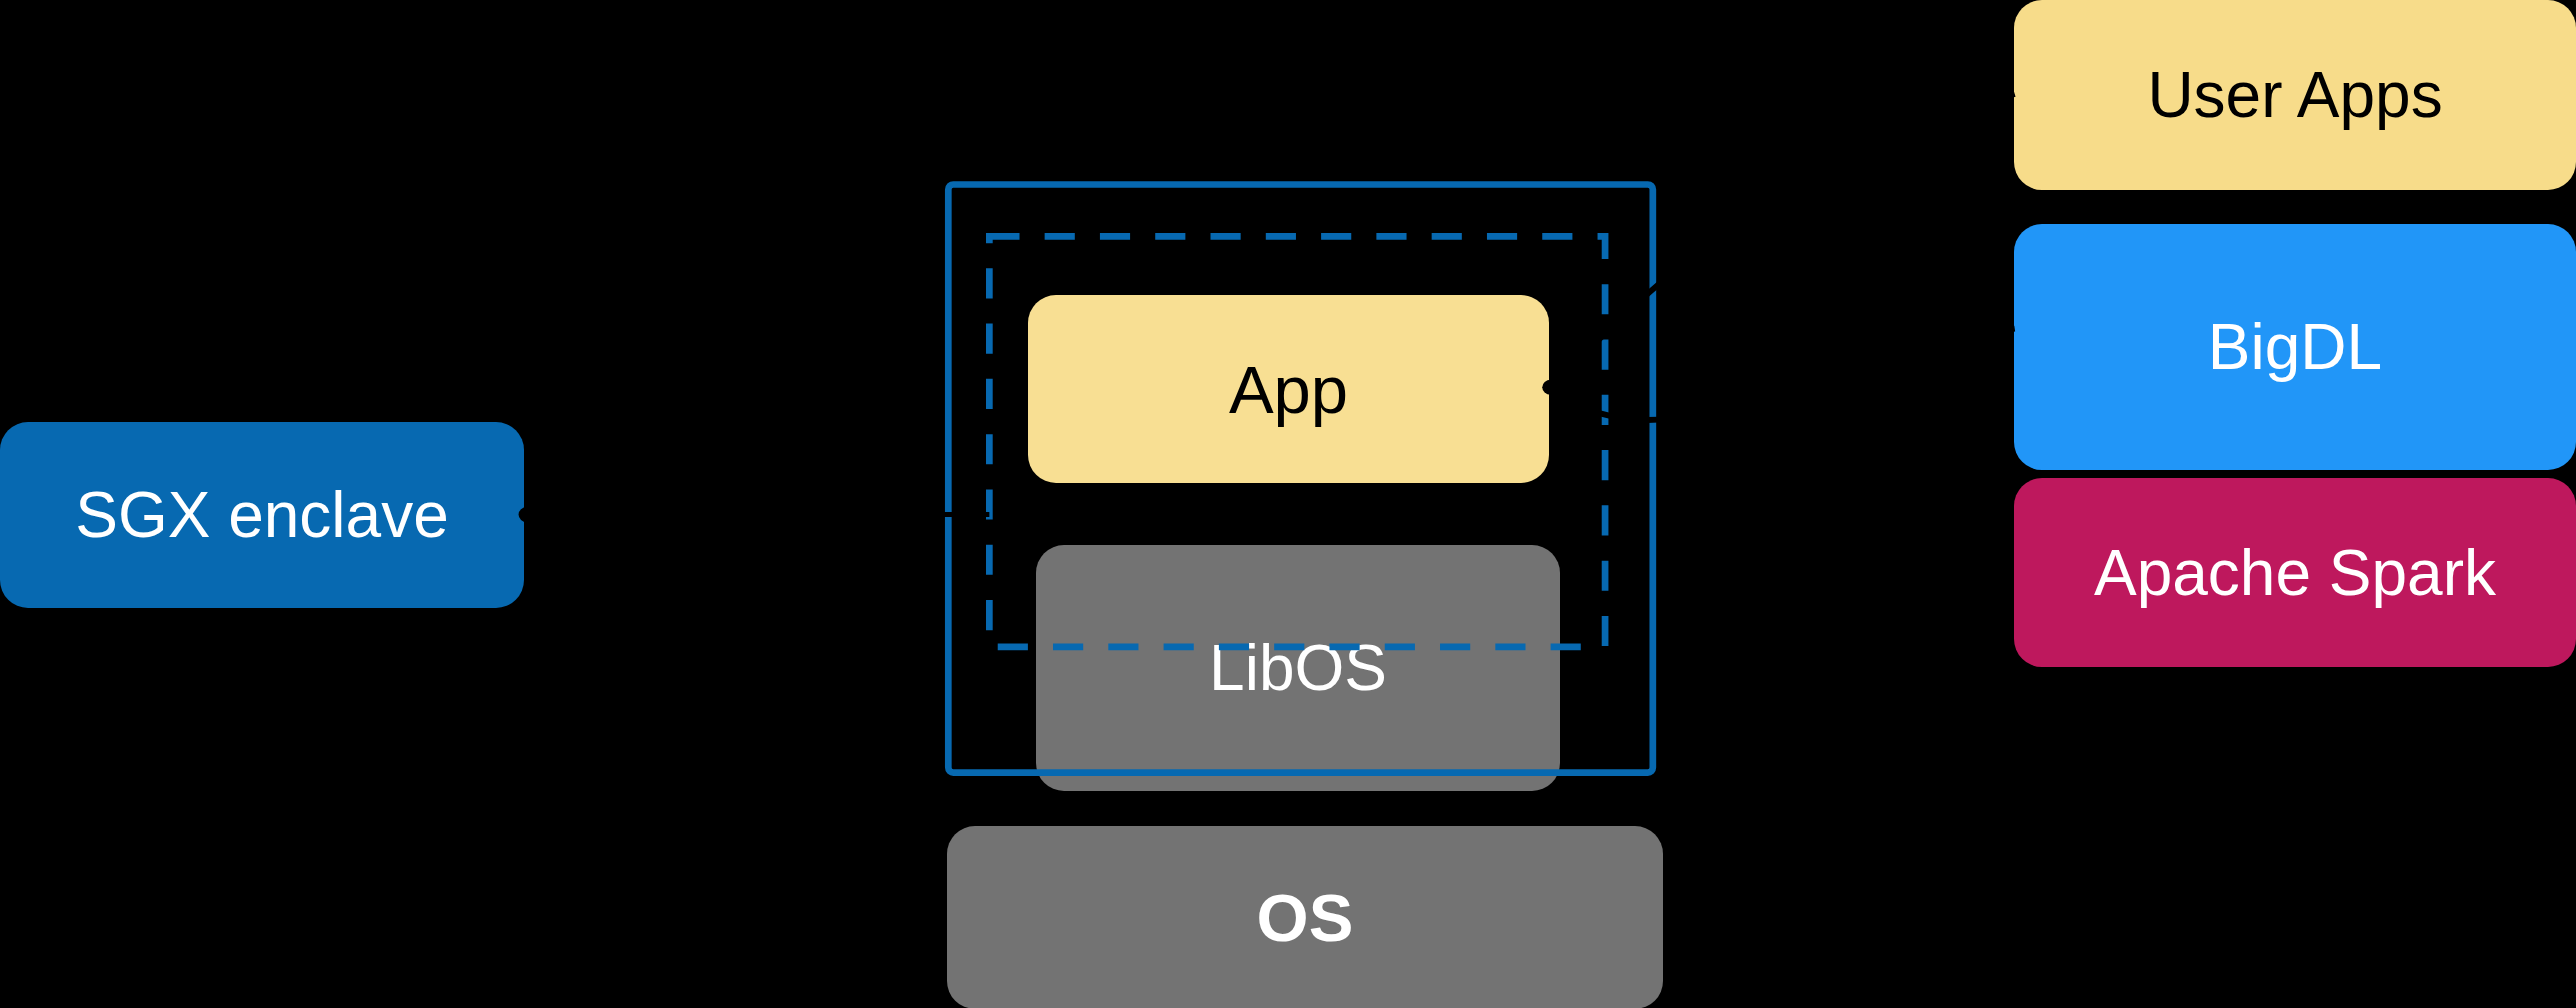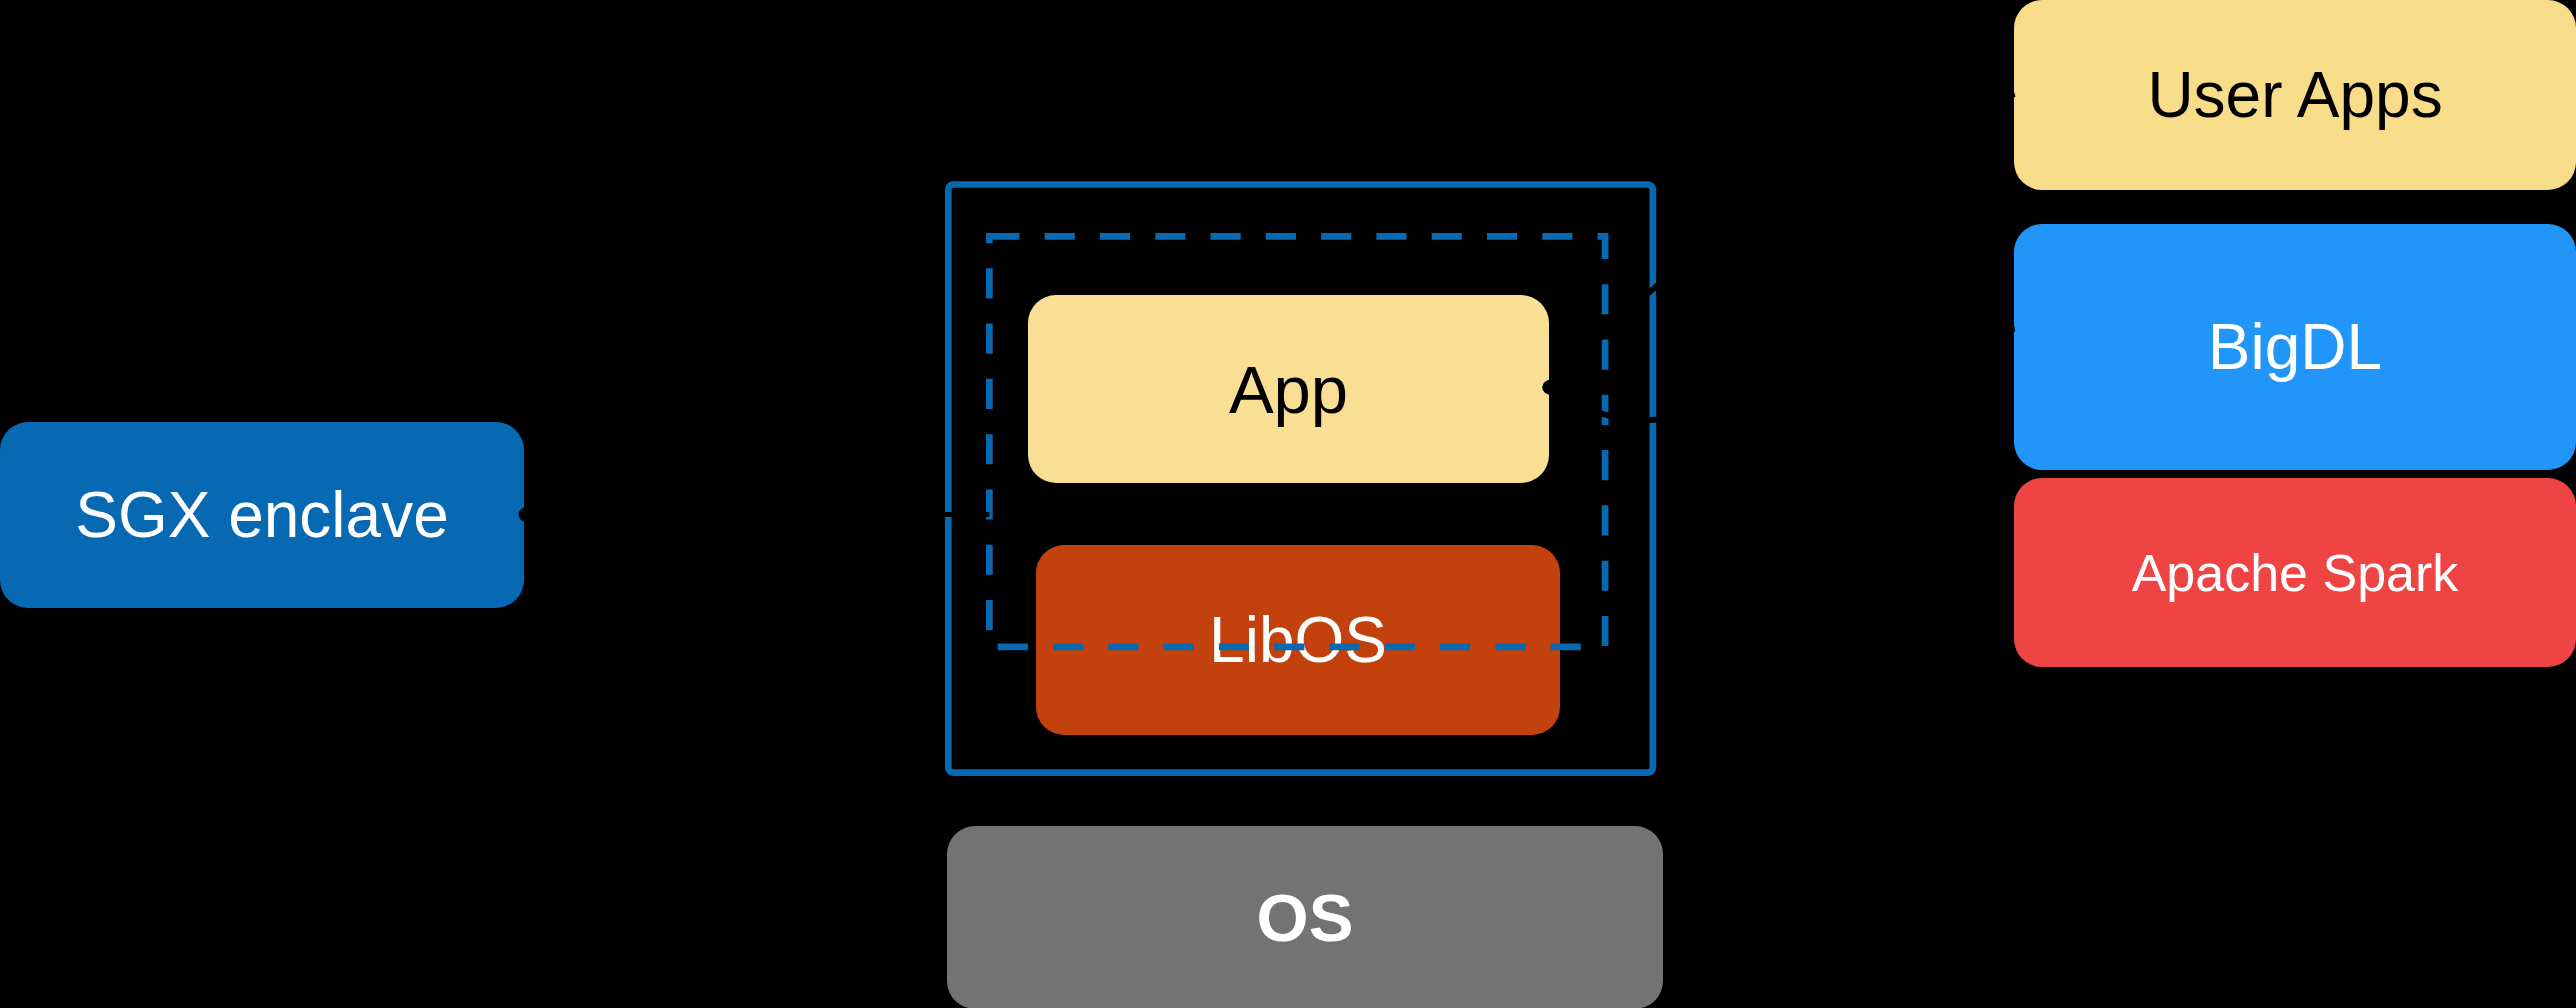--- a/index.html
+++ b/index.html
@@ -14,26 +14,26 @@
     position:absolute;
     display:flex;align-items:center;justify-content:center;
     box-sizing:border-box;
     white-space:nowrap;
     border-radius:28px;
   }
   
   .sgx{left:0;top:422px;width:524px;height:186px;background:#0769B1;color:#fff;font-size:64px;text-align:right;}
   
   .app{left:1028px;top:295px;width:521px;height:188px;background:#F8DF93;color:#000;font-size:67px;}
-  .libos{left:1036px;top:545px;width:524px;height:190px;background:#c2410c;color:#fff;font-size:64px;}
+  .libos{left:1036px;top:545px;width:524px;height:246px;background:#737373;color:#fff;font-size:64px;}
   .os{left:947px;top:826px;width:716px;height:183px;background:#737373;color:#fff;font-size:67px;font-weight:bold;}
   
   .userapps{left:2014px;top:0;width:562px;height:190px;background:#F7DC8A;color:#000;font-size:64px;}
   .bigdl{left:2014px;top:224px;width:562px;height:246px;background:#2196F8;color:#fff;font-size:64px;}
-  .spark{left:2014px;top:478px;width:562px;height:189px;background:#ef4444;color:#fff;font-size:52px;}
+  .spark{left:2014px;top:478px;width:562px;height:189px;background:#be185d;color:#fff;font-size:64px;}
   svg.overlay{position:absolute;left:0;top:0;pointer-events:none;}
 </style>
 </head>
 <body>
 
 <div class="canvas">
 
   <div class="box sgx">
     <span>SGX enclave</span>
   </div>

